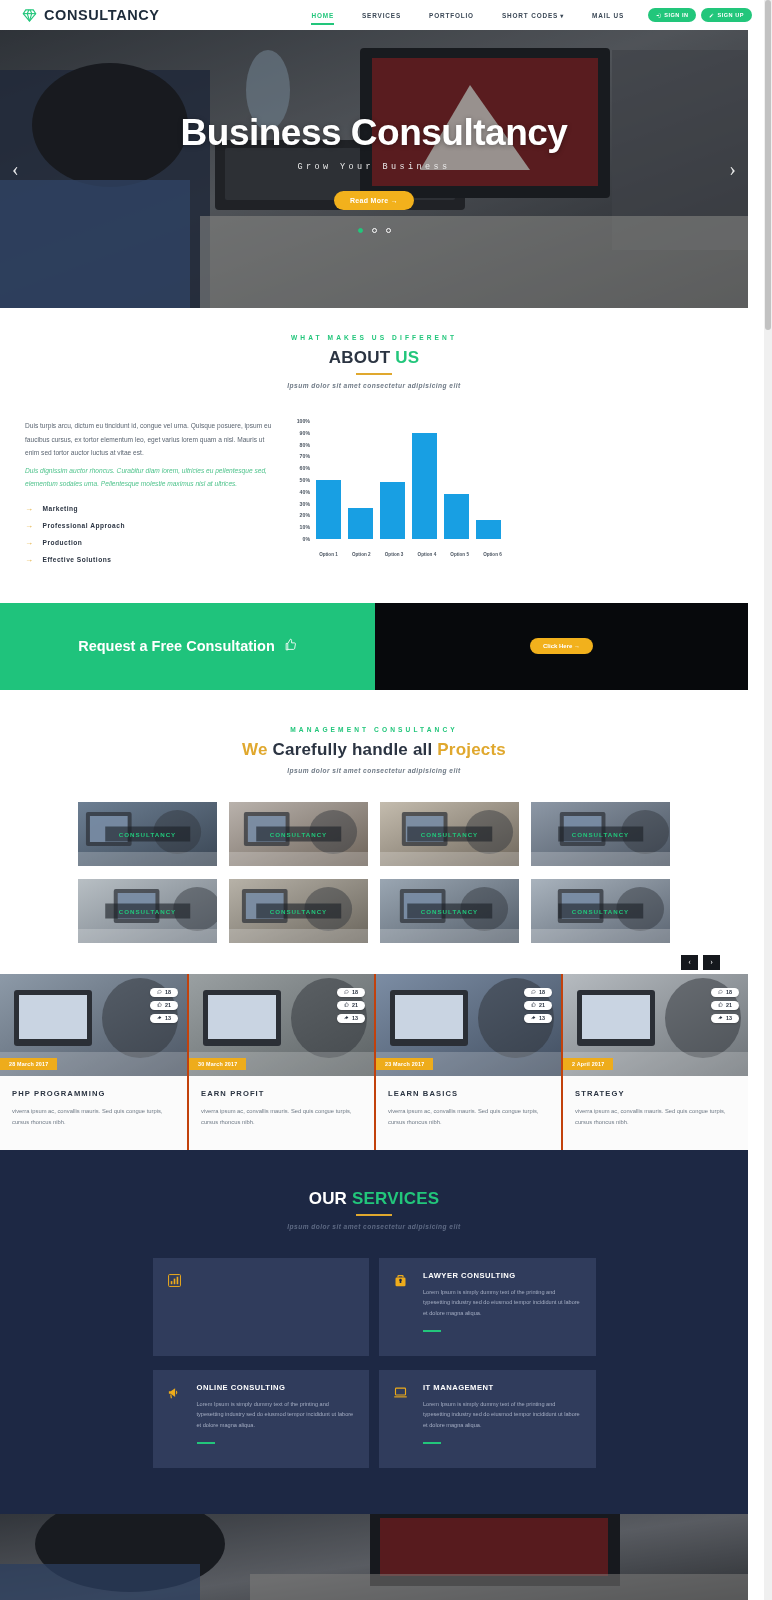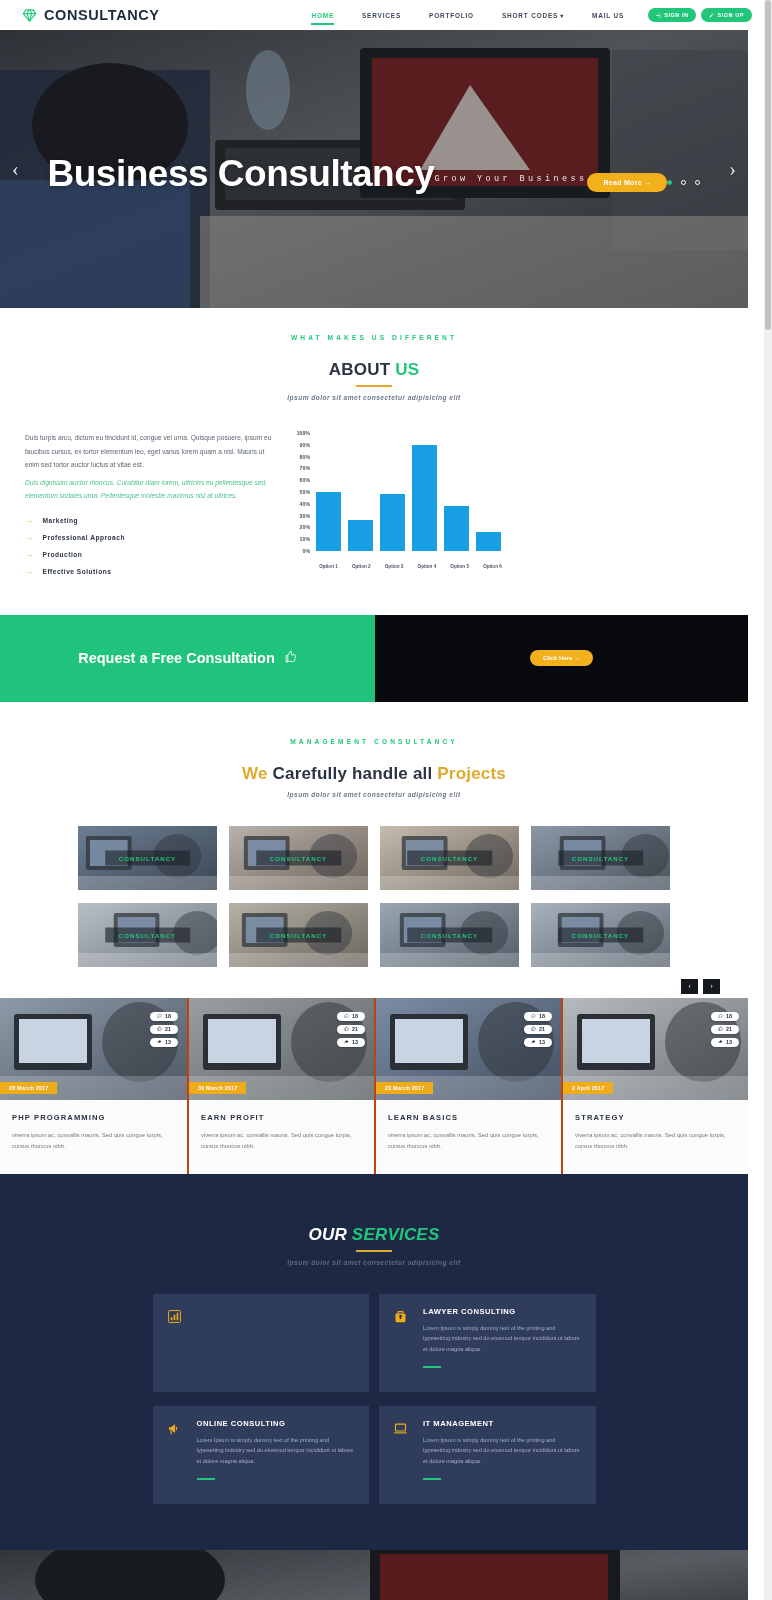--- a/index.html
+++ b/index.html
@@ -60,21 +60,21 @@
     position: relative; height: 278px; width: 748px; margin-left: 0;
     overflow: hidden; background: #2a2c30;
   }
   .hero-bg { position: absolute; inset: 0; }
   .hero-overlay {
     position: absolute; inset: 0;
     background: rgba(20,22,26,0.34);
   }
   .hero-inner {
     position: relative; z-index: 3; height: 100%;
-    display: flex; flex-direction: row; align-items: center;
+    display: flex; flex-direction: column; align-items: center;
     justify-content: center; padding-top: 8px;
   }
   .hero-title {
     font-size: 37px; font-weight: bold; color: #ffffff;
     letter-spacing: -0.5px; text-shadow: 0 1px 5px rgba(0,0,0,.35);
     line-height: 1;
   }
   .hero-sub {
     margin-top: 11px; font-size: 8.5px; color: #e8e8e8;
     letter-spacing: 3.4px; font-family: "Liberation Mono", monospace;
@@ -98,21 +98,21 @@
   .hero-arrow.left { left: 12px; }
   .hero-arrow.right { right: 12px; }
 
   
   .sec-eyebrow {
     text-align: center; color: #22c67b; font-size: 6.6px;
     font-weight: bold; letter-spacing: 3.1px; text-transform: uppercase;
   }
   .sec-title {
     text-align: center; font-size: 17px; font-weight: bold;
-    color: #2b3442; margin-top: 19px; letter-spacing: 0.2px;
+    color: #2b3442; margin-top: 7px; letter-spacing: 0.2px;
   }
   .sec-title .accent-green { color: #22c67b; }
   .sec-title .accent-gold { color: #e0a82e; }
   .sec-rule {
     width: 36px; height: 2px; background: #e0a82e;
     margin: 5px auto 0;
   }
   .sec-desc {
     text-align: center; font-size: 6.6px; font-style: italic;
     color: #6f7a86; margin-top: 7px; letter-spacing: 0.45px;
@@ -251,21 +251,21 @@
     letter-spacing: 1.1px;
   }
   .blog-text {
     margin-top: 8px; font-size: 5.8px; line-height: 1.95; color: #6f7a86;
   }
 
   
   .services {
     background: #1d2844; width: 748px; padding: 32px 0 46px;
   }
-  .services .sec-title { color: #ffffff; font-style: italic; }
+  .services .sec-title { color: #ffffff; }
   .services .sec-desc { color: #5e6a84; }
   .svc-grid {
     width: 443px; margin: 28px auto 0;
     display: grid; grid-template-columns: 1fr 1fr; gap: 14px 10px;
   }
   .svc-card {
     background: #303c5c; padding: 13px 14px 16px;
     display: flex; gap: 12px; min-height: 98px;
   }
   .svc-icon { width: 18px; color: #eeac1b; padding-top: 2px; flex: none; }

